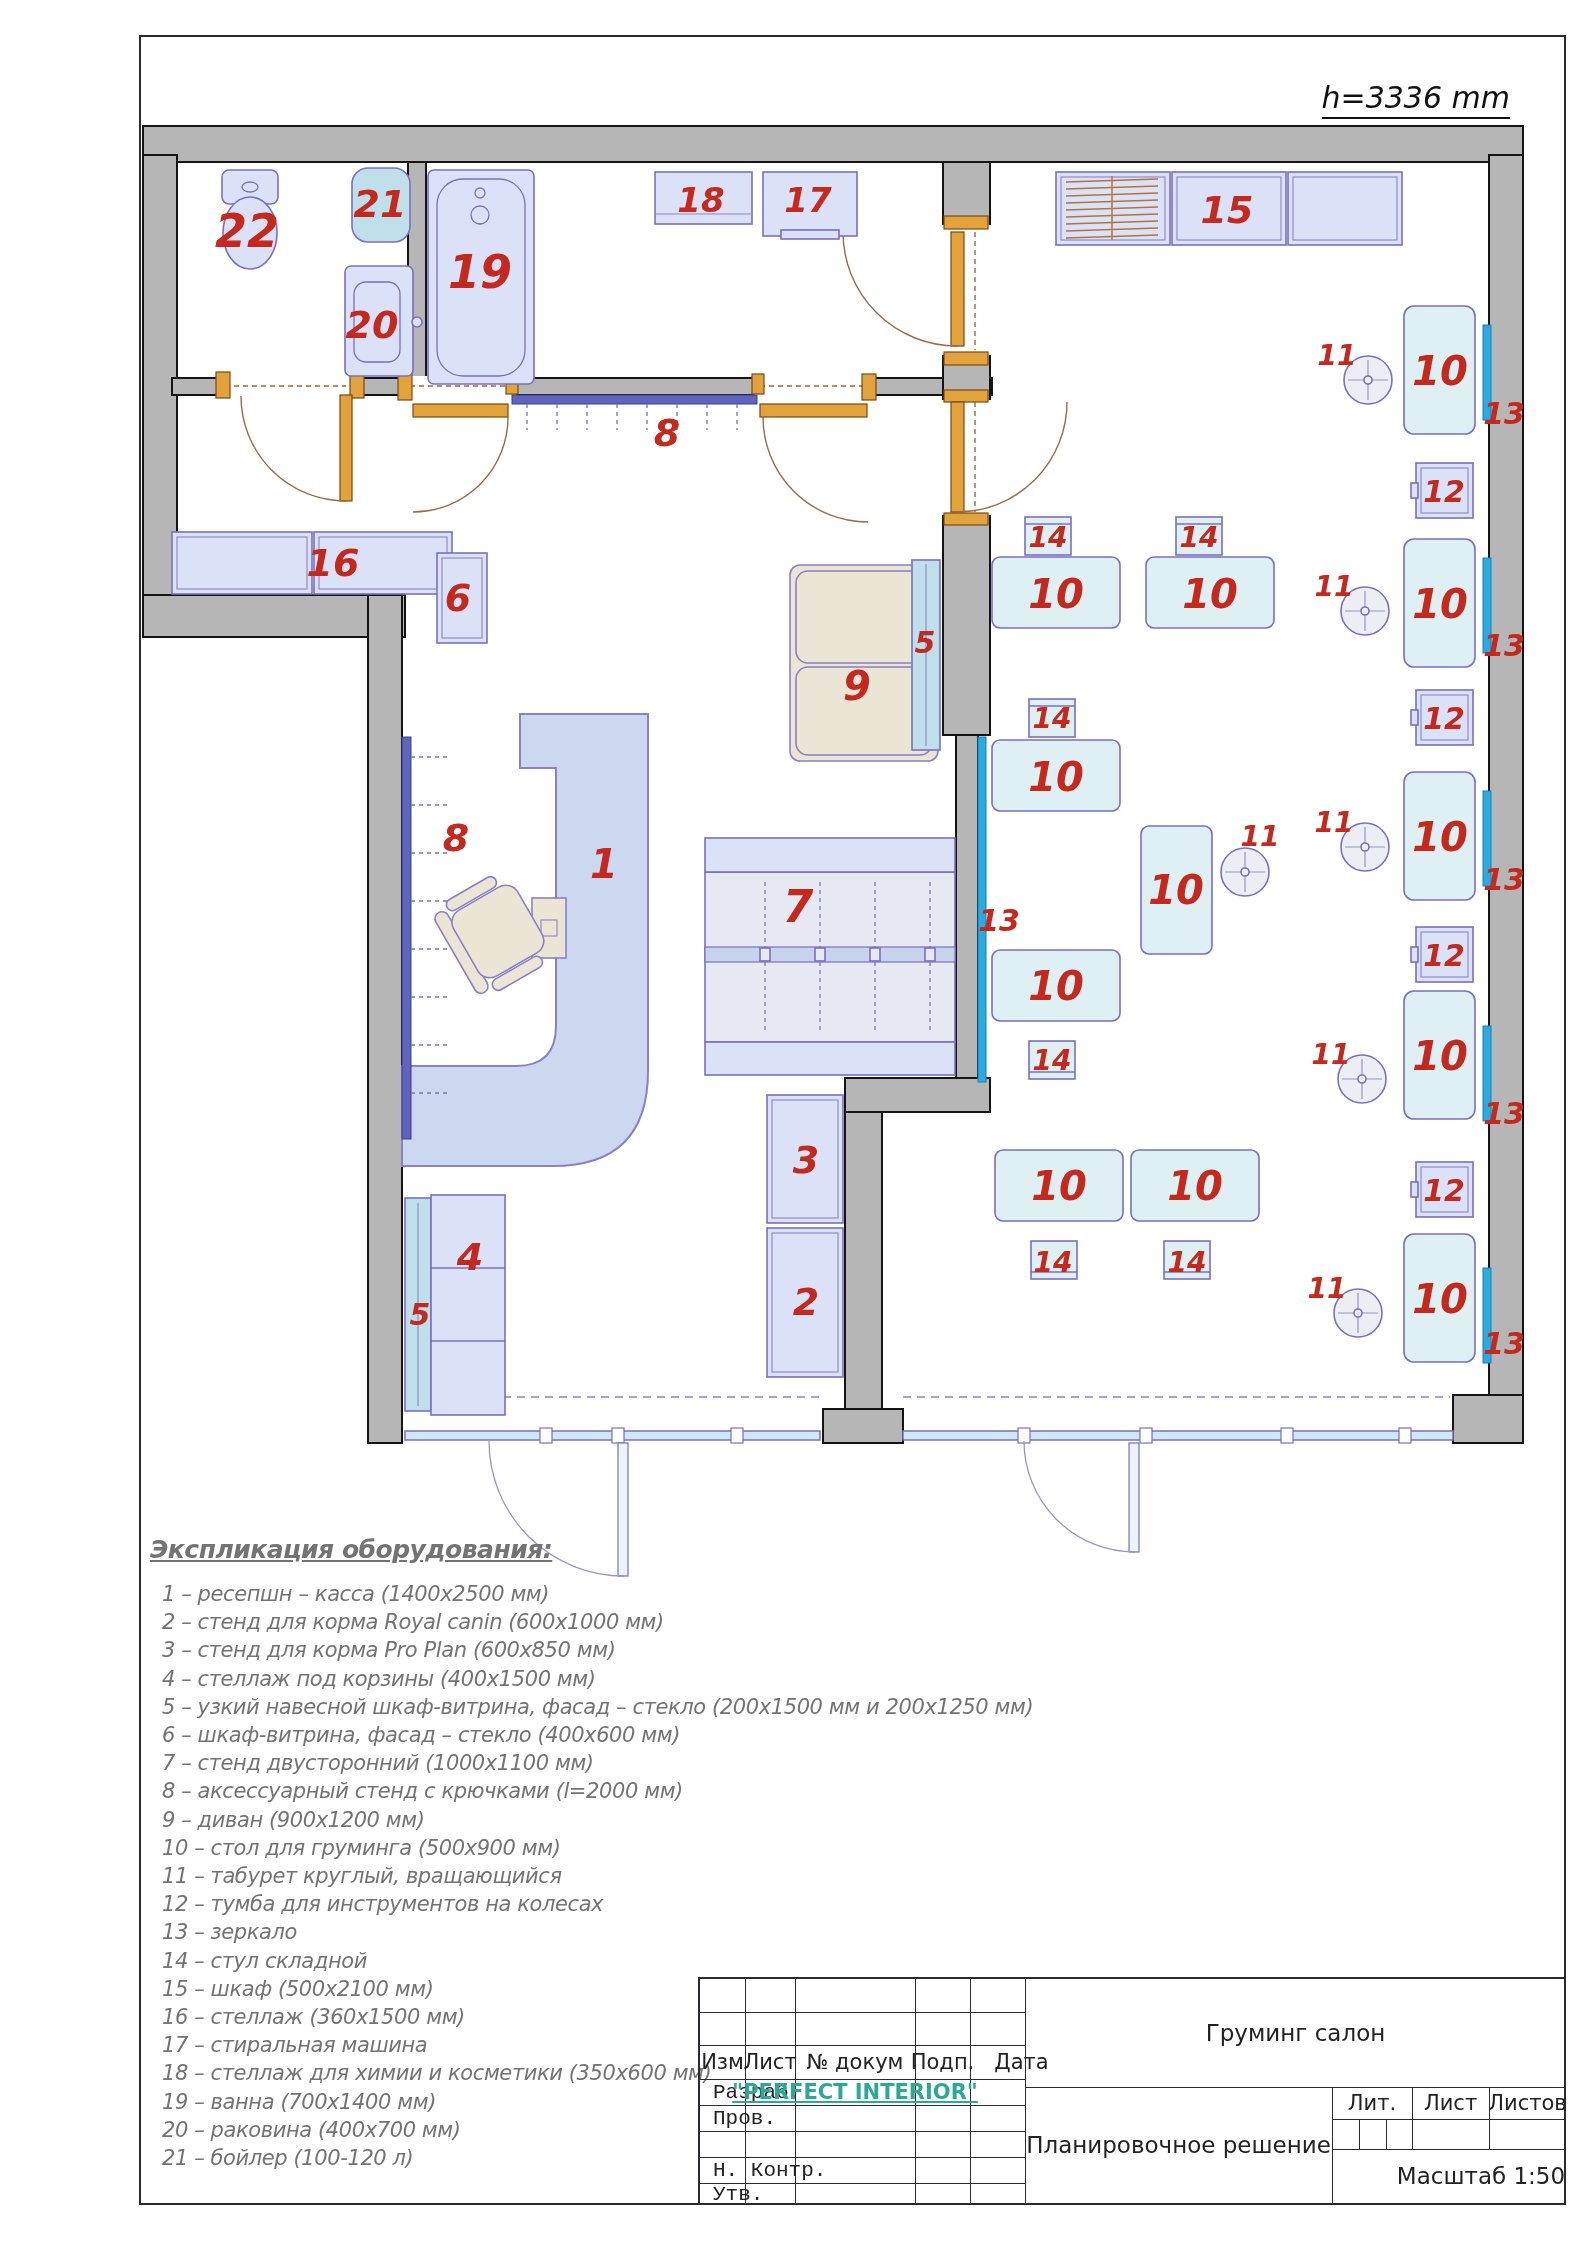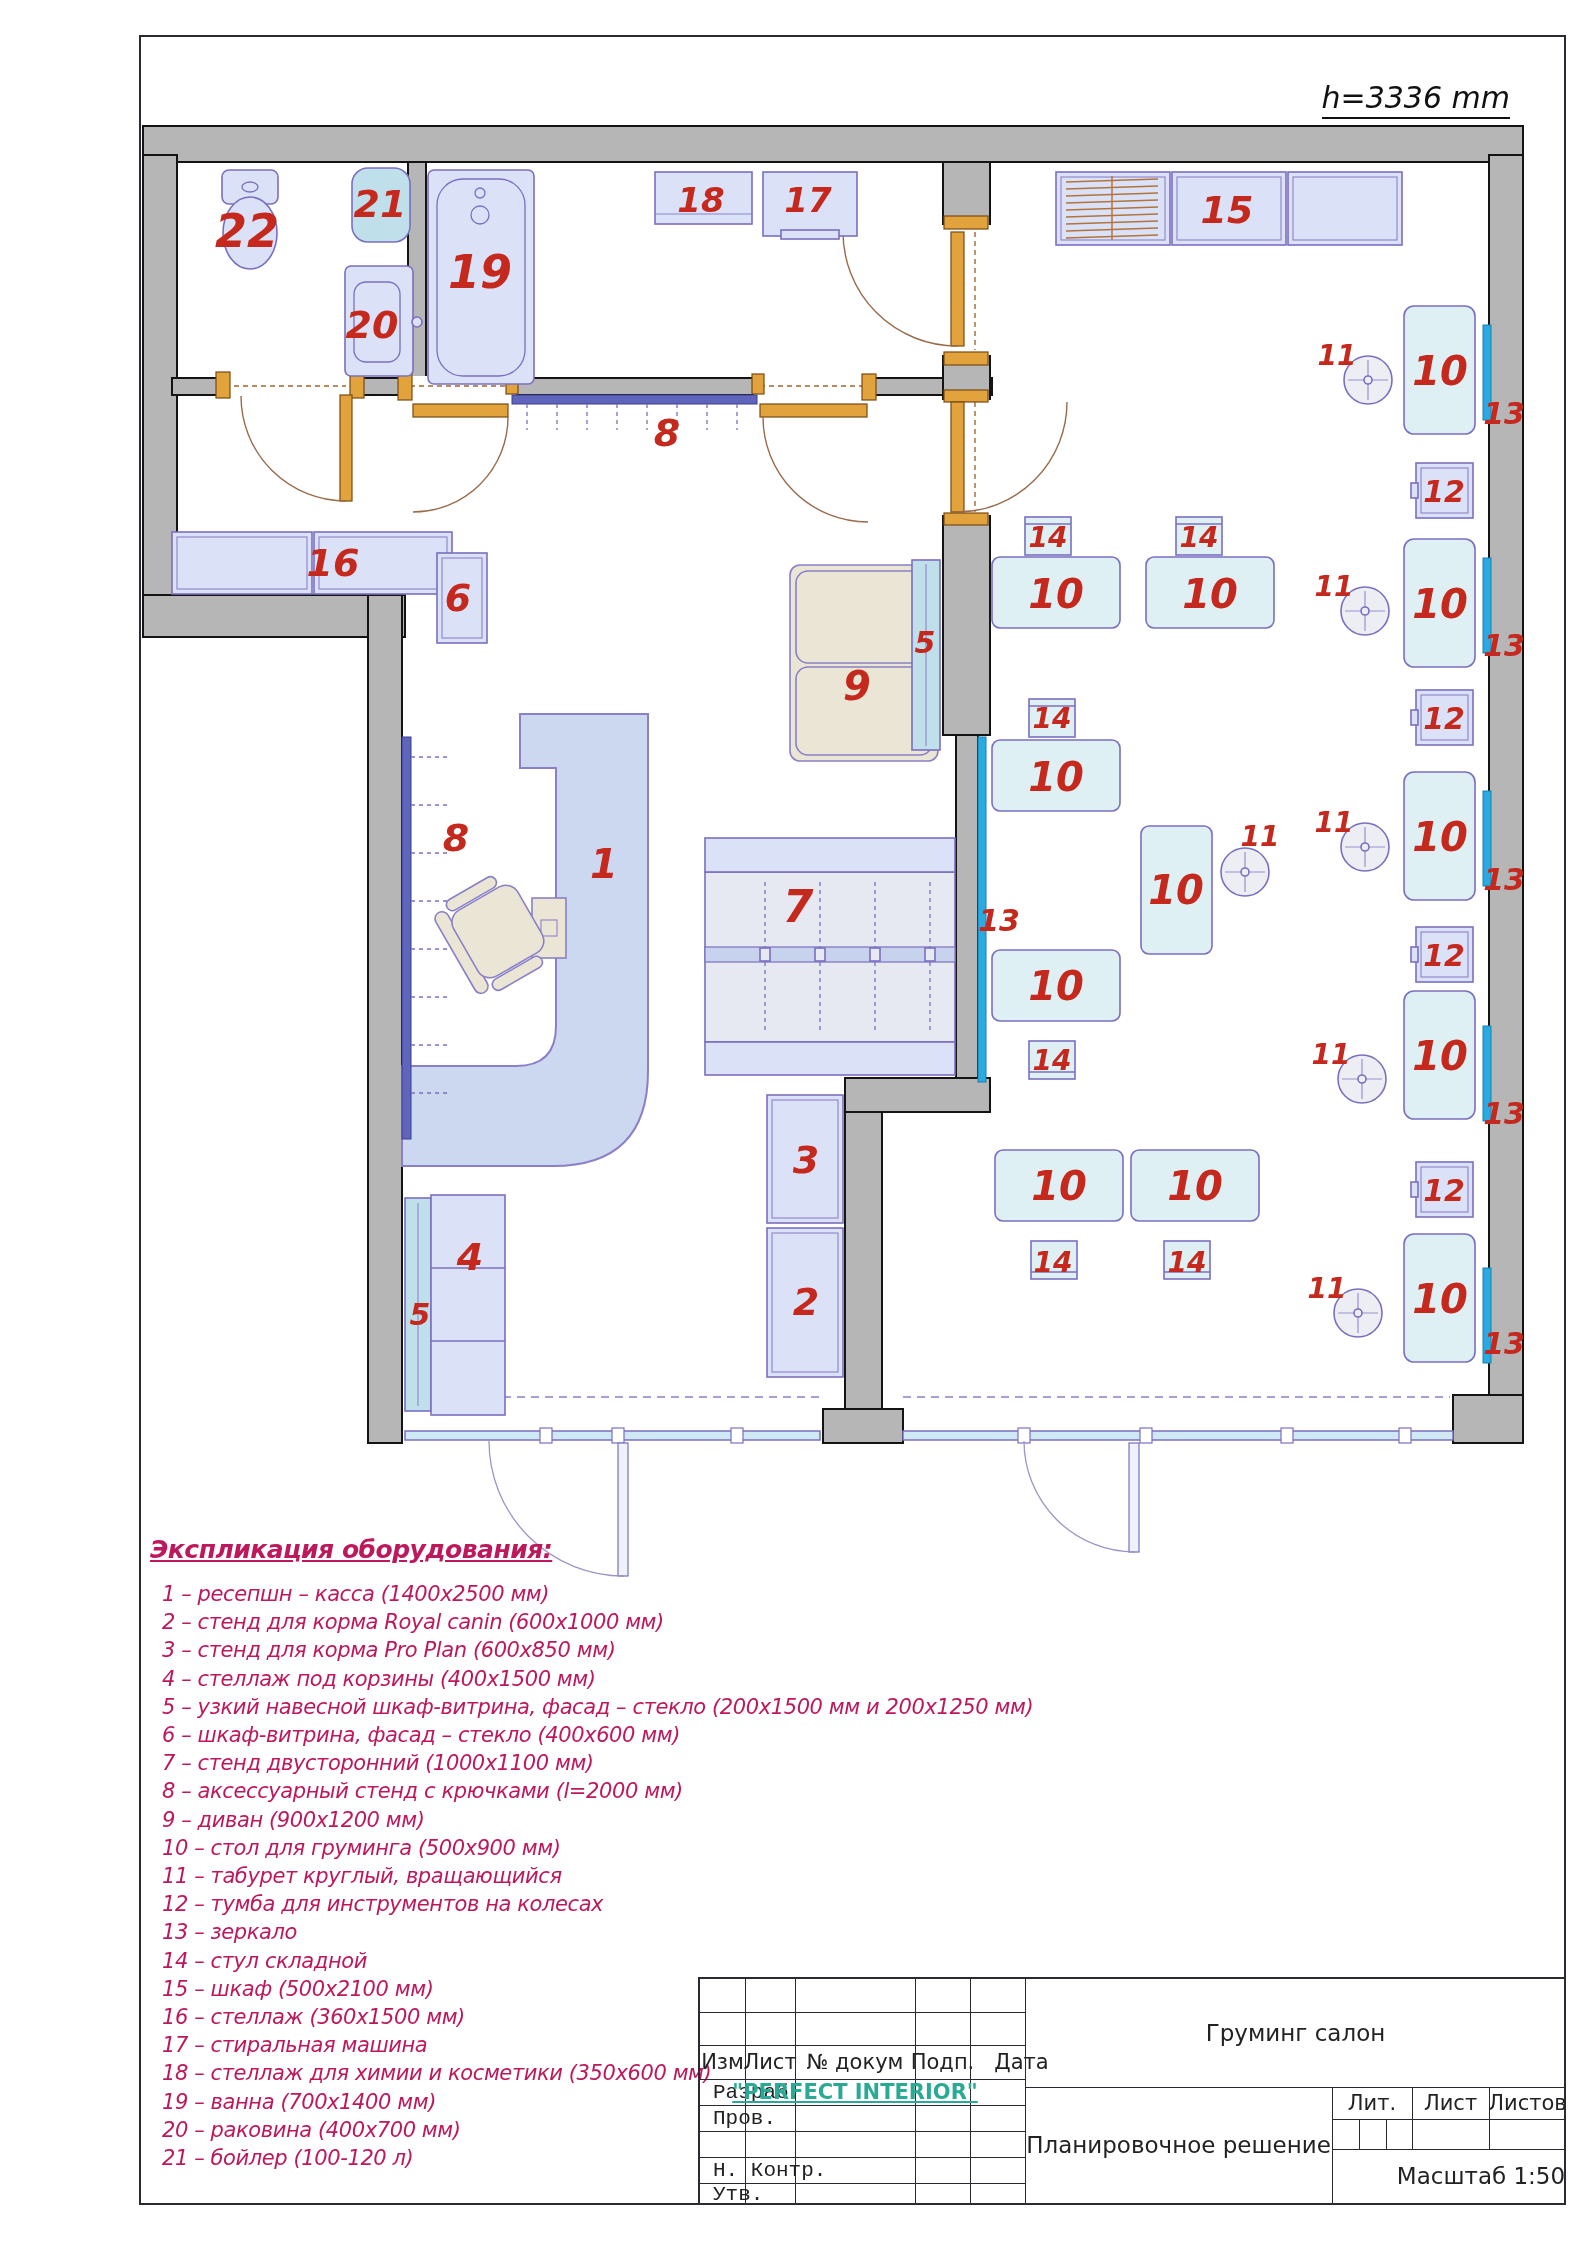--- a/index.html
+++ b/index.html
@@ -34,21 +34,21 @@
   .post{fill:#ffffff;stroke:#7b6fc0;stroke-width:1.2;}
   .hang{stroke:#b0743c;stroke-width:1.5;}
   .rail{fill:#c7d2ec;stroke:#7b6fc0;stroke-width:1.2;}
   .body7{fill:#e6e9f2;stroke:#7b6fc0;stroke-width:1.6;}
   .cross{stroke:#9a90d0;stroke-width:1.2;}
   .stool{fill:#eceef4;stroke:#7b6fc0;stroke-width:1.6;}
   .plbl{fill:#c5281c;font-style:italic;font-weight:700;text-anchor:middle;
         font-family:"DejaVu Sans",sans-serif;}
 
   
-  .legend{position:absolute;left:150px;top:1535px;width:900px;color:#be185d;}
+  .legend{position:absolute;left:150px;top:1535px;width:900px;color:#737373;}
   .legend-title{font-size:25px;font-weight:700;font-style:italic;
                 text-decoration:underline;letter-spacing:-0.5px;}
   #legend-items{margin-top:16px;padding-left:12px;}
   .legend-item{font-size:21px;font-style:italic;line-height:28.2px;letter-spacing:-0.4px;white-space:nowrap;}
 
   
   .tb{position:absolute;left:698px;top:1977px;width:868px;height:228px;
       border:2px solid #2a2a33;box-sizing:border-box;color:#222;}
   .tb .vl{position:absolute;top:0;width:0;border-left:1.6px solid #2a2a33;}
   .tb .hl{position:absolute;left:0;height:0;border-top:1.6px solid #2a2a33;}

